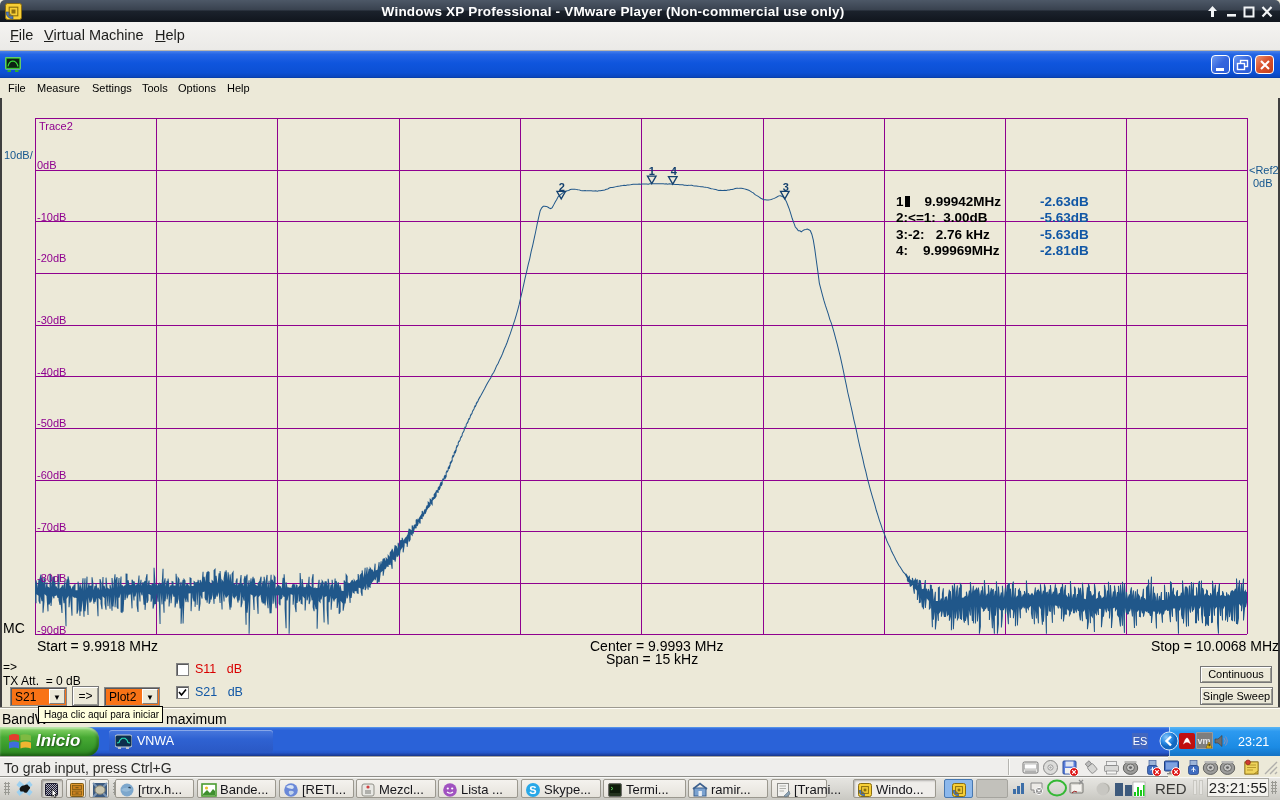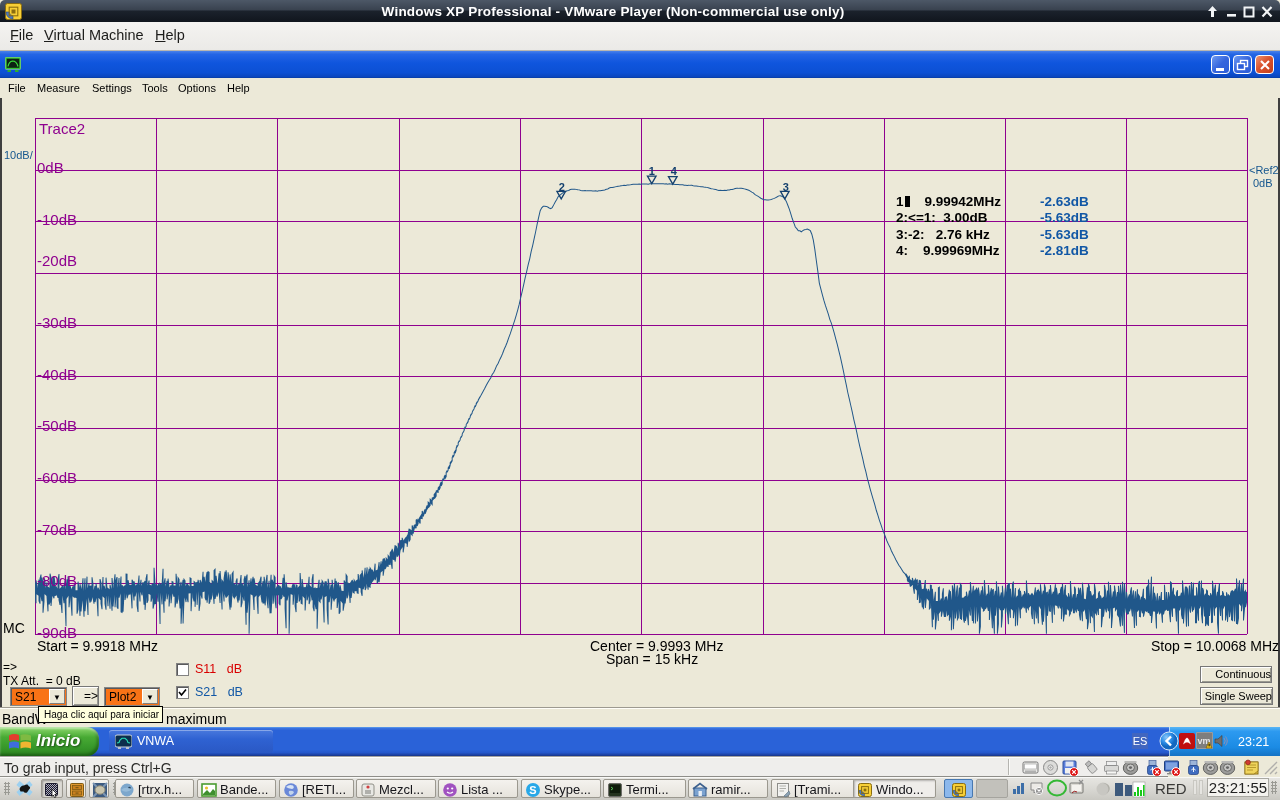--- a/index.html
+++ b/index.html
@@ -24,37 +24,37 @@
 .xpbtn{position:absolute;top:4px;width:19px;height:19px;border:1px solid #fff;border-radius:4px;
  background:linear-gradient(135deg,#6f9bf2 0%,#3565dd 50%,#2d5ed8 100%)}
 .xpbtn svg{position:absolute;left:0;top:0}
 #xpclose{background:linear-gradient(135deg,#ee9470 0%,#da5430 45%,#c33d18 100%)}
 
 #appmenu{position:absolute;left:0;top:78px;width:1280px;height:20px;background:#ece9d8}
 #appmenu span{position:absolute;top:4px;font-size:11px;color:#000}
 
 #ledge{position:absolute;left:0;top:98px;width:2px;height:628px;background:#3f3f3f}
 
-.plbl{position:absolute;font-size:15px;color:#8f018f}
+.plbl{position:absolute;font-size:11px;color:#8f018f}
 .blbl{position:absolute;font-size:11px;color:#15568e}
 .klbl{position:absolute;font-size:14px;color:#000}
 
 .ro1{position:absolute;left:896px;font-size:13.5px;font-weight:bold;color:#000;white-space:pre}
 .ro2{position:absolute;left:1040px;font-size:13.5px;font-weight:bold;color:#1157a5;white-space:pre}
 .bar1{display:inline-block;width:5px;height:11px;background:#000;margin-left:1px;vertical-align:-1px}
 
 .combo{position:absolute;height:19px;background:#f97316;border:1px solid #858585;
  box-shadow:inset 1px 1px 0 #58585a}
 .combo .t{position:absolute;left:4px;top:2px;font-size:12px;color:#000}
 .combo .a{position:absolute;right:1px;top:1px;bottom:1px;width:16px;background:#ece9d8;
  border:1px solid #fff;border-right-color:#808080;border-bottom-color:#808080;
  font-size:8px;color:#000;text-align:center;line-height:15px}
 .btn3d{position:absolute;background:#ece9d8;border:1px solid #777;
  box-shadow:inset 1px 1px 0 #fff,inset -1px -1px 0 #9a9a91;
- font-size:12px;color:#000;text-align:right}
+ font-size:12px;color:#000;text-align:center}
 .cbx{position:absolute;width:13px;height:13px;background:#fff;border:1px solid #828282;
  box-shadow:inset 1px 1px 0 #5a5a5c}
 
 #appstatus{position:absolute;left:0;top:707px;width:1280px;height:19px;background:#ece9d8;
  border-top:1px solid #9d9a90;box-shadow:inset 0 1px 0 #fffef8}
 #tooltip{position:absolute;left:38px;top:706px;width:125px;height:17px;background:#ffffdd;
  border:1px solid #000;font-size:10px;color:#000;padding-left:5px;padding-top:2px;white-space:nowrap;overflow:hidden}
 
 #xptask{position:absolute;left:0;top:727px;width:1280px;height:29px;
  background:linear-gradient(180deg,#5ea2ee 0%,#3a71de 5%,#2a62d8 12%,#2a62d8 78%,#2558cc 88%,#1c3f9e 97%,#16337f 100%)}
@@ -441,21 +441,21 @@
         <div class="t" style="width:57px">Termi...</div>
       </div>
       <div class="hbtn" style="left:688px;width:80px">
         <svg class="abs" style="left:3px;top:1.5px" width="16" height="16" viewBox="0 0 16 16">
           <rect x="2" y="6" width="12" height="8" fill="#7ba2d0" stroke="#3c608e"></rect>
           <path d="M1,7 L8,1.5 L15,7" fill="none" stroke="#3c608e" stroke-width="1.6"></path>
           <rect x="6.5" y="9" width="3.4" height="5" fill="#e8eef6"></rect>
         </svg>
         <div class="t" style="width:54px">ramir...</div>
       </div>
-      <div class="hbtn" style="left:771px;width:100px">
+      <div class="hbtn" style="left:771px;width:56px">
         <svg class="abs" style="left:3px;top:1.5px" width="16" height="16" viewBox="0 0 16 16">
           <rect x="2.5" y="1.5" width="11" height="13" fill="#f2f2f0" stroke="#8e8e8a"></rect>
           <path d="M4.5,4 H11 M4.5,6.5 H11 M4.5,9 H9" stroke="#b0b0aa" stroke-width="1"></path>
           <path d="M9,14 L14,9 L15,12 L11,15 Z" fill="#8ca2b4" stroke="#5a6e80" stroke-width=".6"></path>
         </svg>
         <div class="t" style="width:54px">[Trami...</div>
       </div>
       <div class="hbtn" style="left:853px;width:83px;background:#efedea;box-shadow:inset 1px 1px 2px rgba(0,0,0,.25)">
         <svg class="abs" style="left:3px;top:1.5px" width="16" height="16" viewBox="0 0 16 16">
           <rect x="1.5" y="1.5" width="13" height="13" rx="2" fill="#f7cf36" stroke="#8a6d10"></rect>

